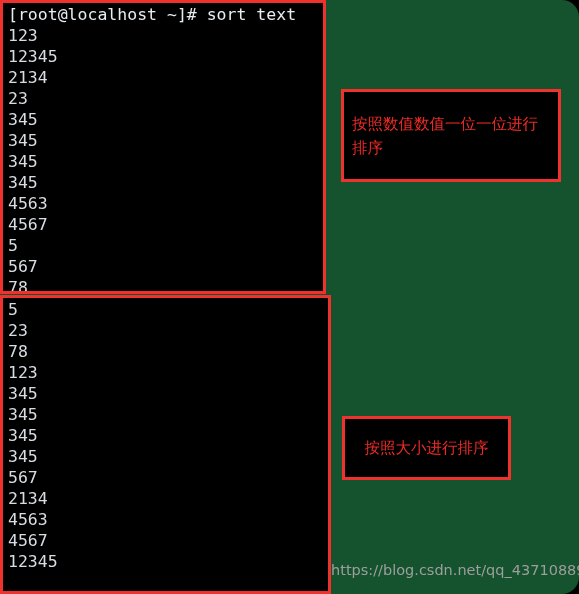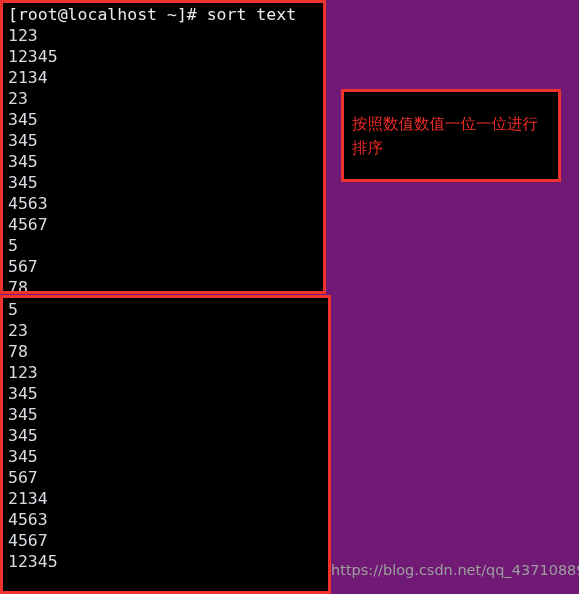--- a/index.html
+++ b/index.html
@@ -11,21 +11,22 @@
     width: 579px;
     height: 594px;
     position: relative;
     overflow: hidden;
     font-family: "DejaVu Sans Mono", "Liberation Mono", monospace;
   }
 
   .screen {
     position: absolute;
     inset: 0;
-    background: #701a75;
+    background: #14532d;
+    border-radius: 17px;
   }
 
   
   .term-block {
     position: absolute;
     box-sizing: border-box;
     border: 3px solid #f0322e;
     background: #000000;
     overflow: hidden;
   }
@@ -142,16 +143,19 @@
       <div class="term-line">4563</div>
       <div class="term-line">4567</div>
       <div class="term-line">12345</div>
     </div>
   </div>
 
   <div class="annot-box" id="annot-box-1">
     <span class="annot-text">按照数值数值一位一位进行排序</span>
   </div>
 
+  <div class="annot-box" id="annot-box-2">
+    <span class="annot-text">按照大小进行排序</span>
+  </div>
 
   <div id="watermark">https://blog.csdn.net/qq_43710889</div>
 
 </div>
 
 </body></html>

